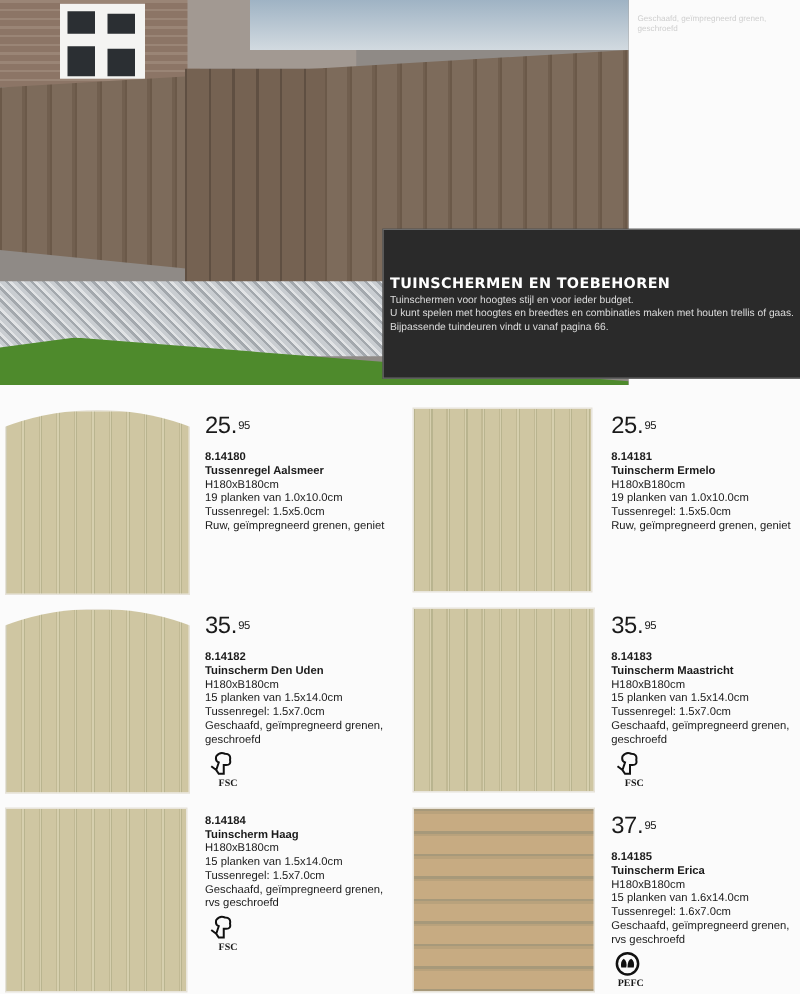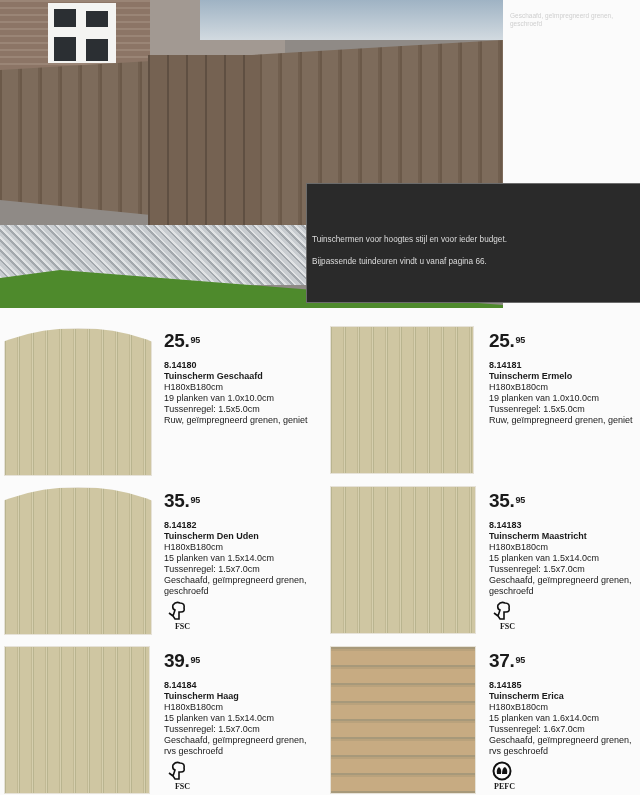--- a/index.html
+++ b/index.html
@@ -26,21 +26,21 @@
 
   .ghost { position:absolute; left:510px; top:12px; width:130px; color:#cfcfcf; font-size:6.5px; line-height:8px; }
 
   
   .panel { position:absolute; border:1px solid #e6e2d8; }
   .vert { background:repeating-linear-gradient(90deg,#b9b48f 0 1px,#cfc6a2 1px 12px,#c1b994 12px 13px,#d6cfae 13px 14px); }
   .horiz { background:repeating-linear-gradient(0deg,#a7997a 0 2px,#c7ab82 2px 16px,#b9a27c 16px 18px); }
   .arch { clip-path:ellipse(120% 100% at 50% 100%); }
 
   .info { position:absolute; width:160px; font-size:9px; line-height:11px; }
-  .price { font-size:19px; font-weight:bold; line-height:20px; margin-bottom:9px; letter-spacing:-0.3px; }
+  .price { font-size:19px; font-weight:normal; line-height:20px; margin-bottom:9px; letter-spacing:-0.3px; }
   .price sup { font-size:9px; vertical-align:top; position:relative; top:-1px; margin-left:1px; }
   .code, .name { font-weight:bold; }
   .line { white-space:nowrap; }
   .logo { margin-top:4px; width:26px; height:30px; text-align:center; }
   .logo svg { display:block; margin:0 auto; }
   .logo-label { font-family:"Liberation Serif", serif; font-size:8px; font-weight:bold; display:block; text-align:right; }
 </style>
 </head>
 <body>
 
@@ -59,35 +59,37 @@
   <div class="gravel"></div>
   <div class="grass"></div>
 </div>
 
 <div class="ghost">
   <div>Geschaafd, geïmpregneerd grenen,</div>
   <div>geschroefd</div>
 </div>
 
 <div class="infobox">
+  <h1>TUINSCHERMEN EN TOEBEHOREN</h1>
   <p style="top:51px">Tuinschermen voor hoogtes stijl en voor ieder budget.</p>
+  <p style="top:62px">U kunt spelen met hoogtes en breedtes en combinaties maken met houten trellis of gaas.</p>
   <p style="top:73px">Bijpassende tuindeuren vindt u vanaf pagina 66.</p>
 </div>
 
 <div class="panel vert arch" style="left:4px;top:328px;width:146px;height:146px"></div>
 <div class="panel vert" style="left:330px;top:326px;width:142px;height:146px"></div>
 <div class="panel vert arch" style="left:4px;top:487px;width:146px;height:146px"></div>
 <div class="panel vert" style="left:330px;top:486px;width:144px;height:146px"></div>
 <div class="panel vert" style="left:4px;top:646px;width:144px;height:146px"></div>
 <div class="panel horiz" style="left:330px;top:646px;width:144px;height:146px"></div>
 
 <div class="info" style="left:164px;top:331px">
   <div class="price"><span>25.</span><sup>95</sup></div>
   <div class="code">8.14180</div>
-  <div class="name">Tuinscherm Geschaafd</div>
+  <div class="name">Tussenregel Aalsmeer</div>
   <div class="line">H180xB180cm</div>
   <div class="line">19 planken van 1.0x10.0cm</div>
   <div class="line">Tussenregel: 1.5x5.0cm</div>
   <div class="line">Ruw, geïmpregneerd grenen, geniet</div>
 </div>
 
 <div class="info" style="left:489px;top:331px">
   <div class="price"><span>25.</span><sup>95</sup></div>
   <div class="code">8.14181</div>
   <div class="name">Tuinscherm Ermelo</div>
@@ -125,21 +127,20 @@
   <div class="line">geschroefd</div>
   <div class="logo">
     <svg width="22" height="20" viewBox="0 0 22 20">
         <path d="M3 12 L7 15 M7 15 L9 9 Q6 8 7 4 Q10 0 14 2 Q19 2 18 7 Q19 11 15 11 L13 11 L13 18 L9 18 Z" fill="none" stroke="#111" stroke-width="1.6"></path>
       </svg>
     <span class="logo-label">FSC</span>
   </div>
 </div>
 
 <div class="info" style="left:164px;top:651px">
-  <div class="price"><span>39.</span><sup>95</sup></div>
   <div class="code">8.14184</div>
   <div class="name">Tuinscherm Haag</div>
   <div class="line">H180xB180cm</div>
   <div class="line">15 planken van 1.5x14.0cm</div>
   <div class="line">Tussenregel: 1.5x7.0cm</div>
   <div class="line">Geschaafd, geïmpregneerd grenen,</div>
   <div class="line">rvs geschroefd</div>
   <div class="logo">
     <svg width="22" height="20" viewBox="0 0 22 20">
         <path d="M3 12 L7 15 M7 15 L9 9 Q6 8 7 4 Q10 0 14 2 Q19 2 18 7 Q19 11 15 11 L13 11 L13 18 L9 18 Z" fill="none" stroke="#111" stroke-width="1.6"></path>

